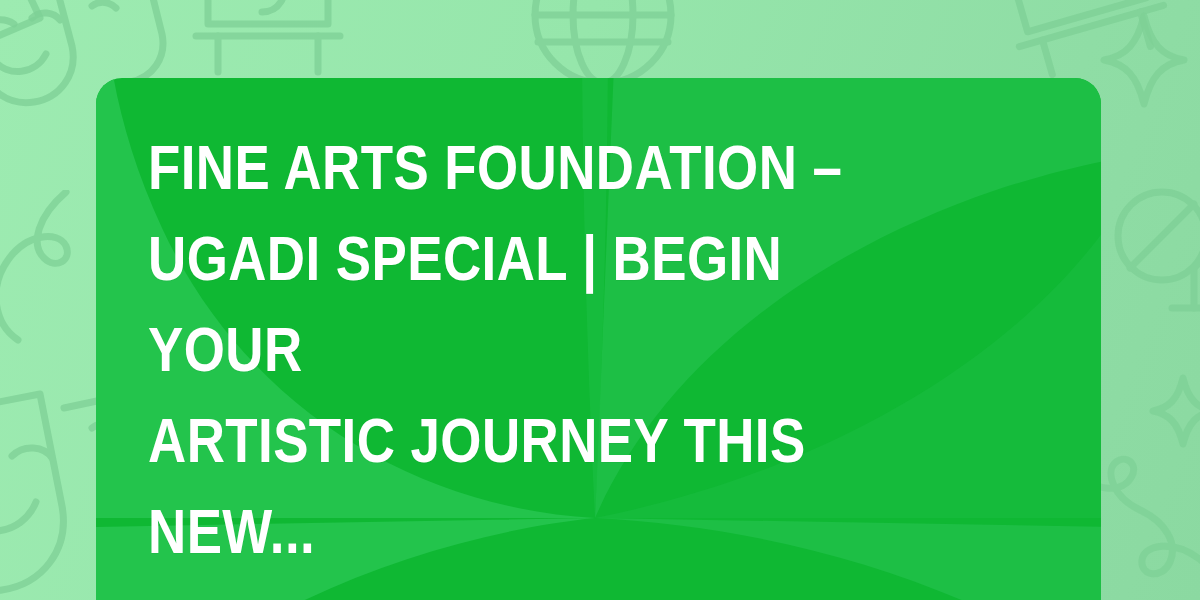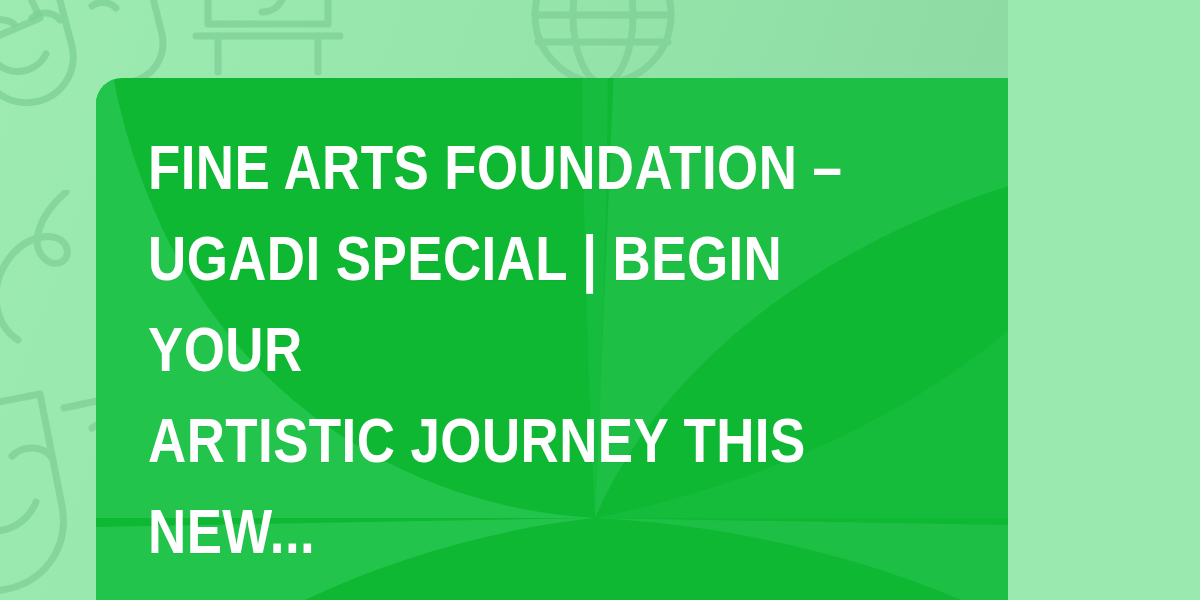--- a/index.html
+++ b/index.html
@@ -2,21 +2,21 @@
 <html><head>
 <meta charset="utf-8">
 <style>
   html,body{margin:0;padding:0;}
   body{
     width:1200px;height:600px;overflow:hidden;
     font-family:"Liberation Sans", sans-serif;
     background:#9AE9AE;
   }
   #stage{
-    position:relative;width:1008px;height:600px;overflow:hidden;text-decoration:underline;
+    position:relative;width:1200px;height:600px;overflow:hidden;text-decoration:underline;
   }
 
   
   .bg-base{
     position:absolute;inset:0;
     background:linear-gradient(110deg,#9DEBB1 0%,#96E6AB 42%,#8FDDA5 78%,#8BD9A1 100%);
   }
   .bg-pattern{position:absolute;inset:0;}
   .bg-pattern svg{position:absolute;display:block;}
   .bg-ico{

